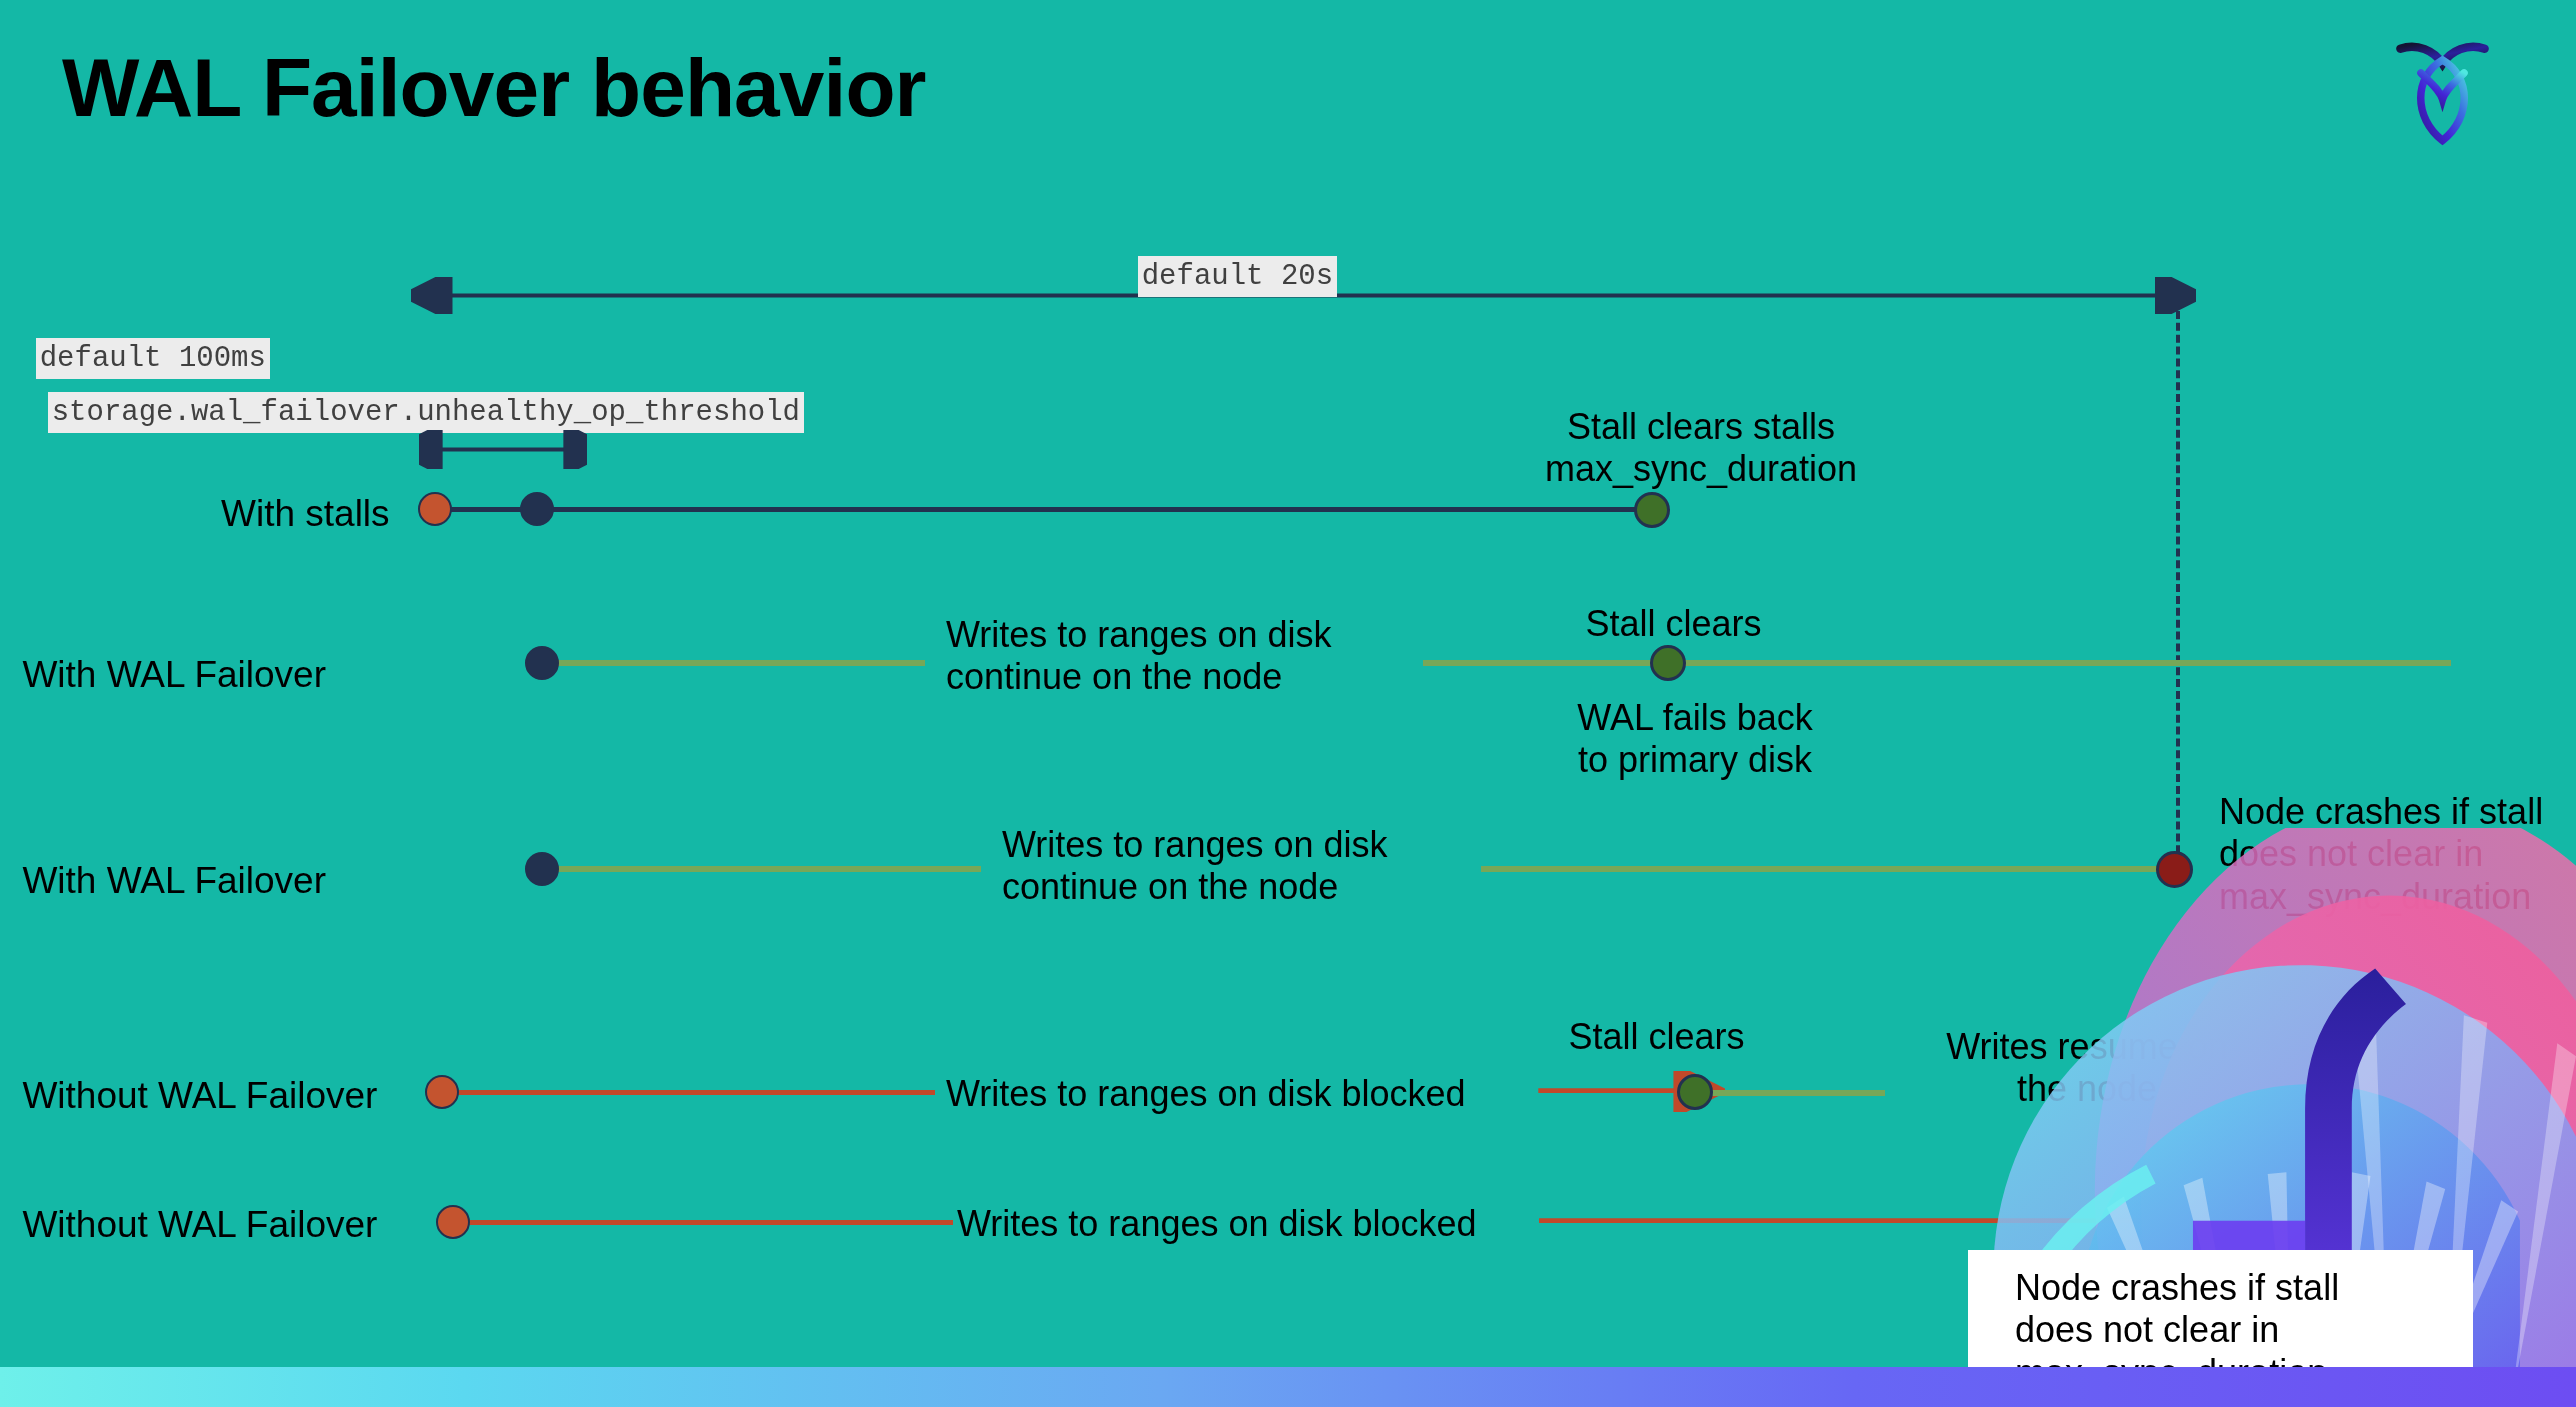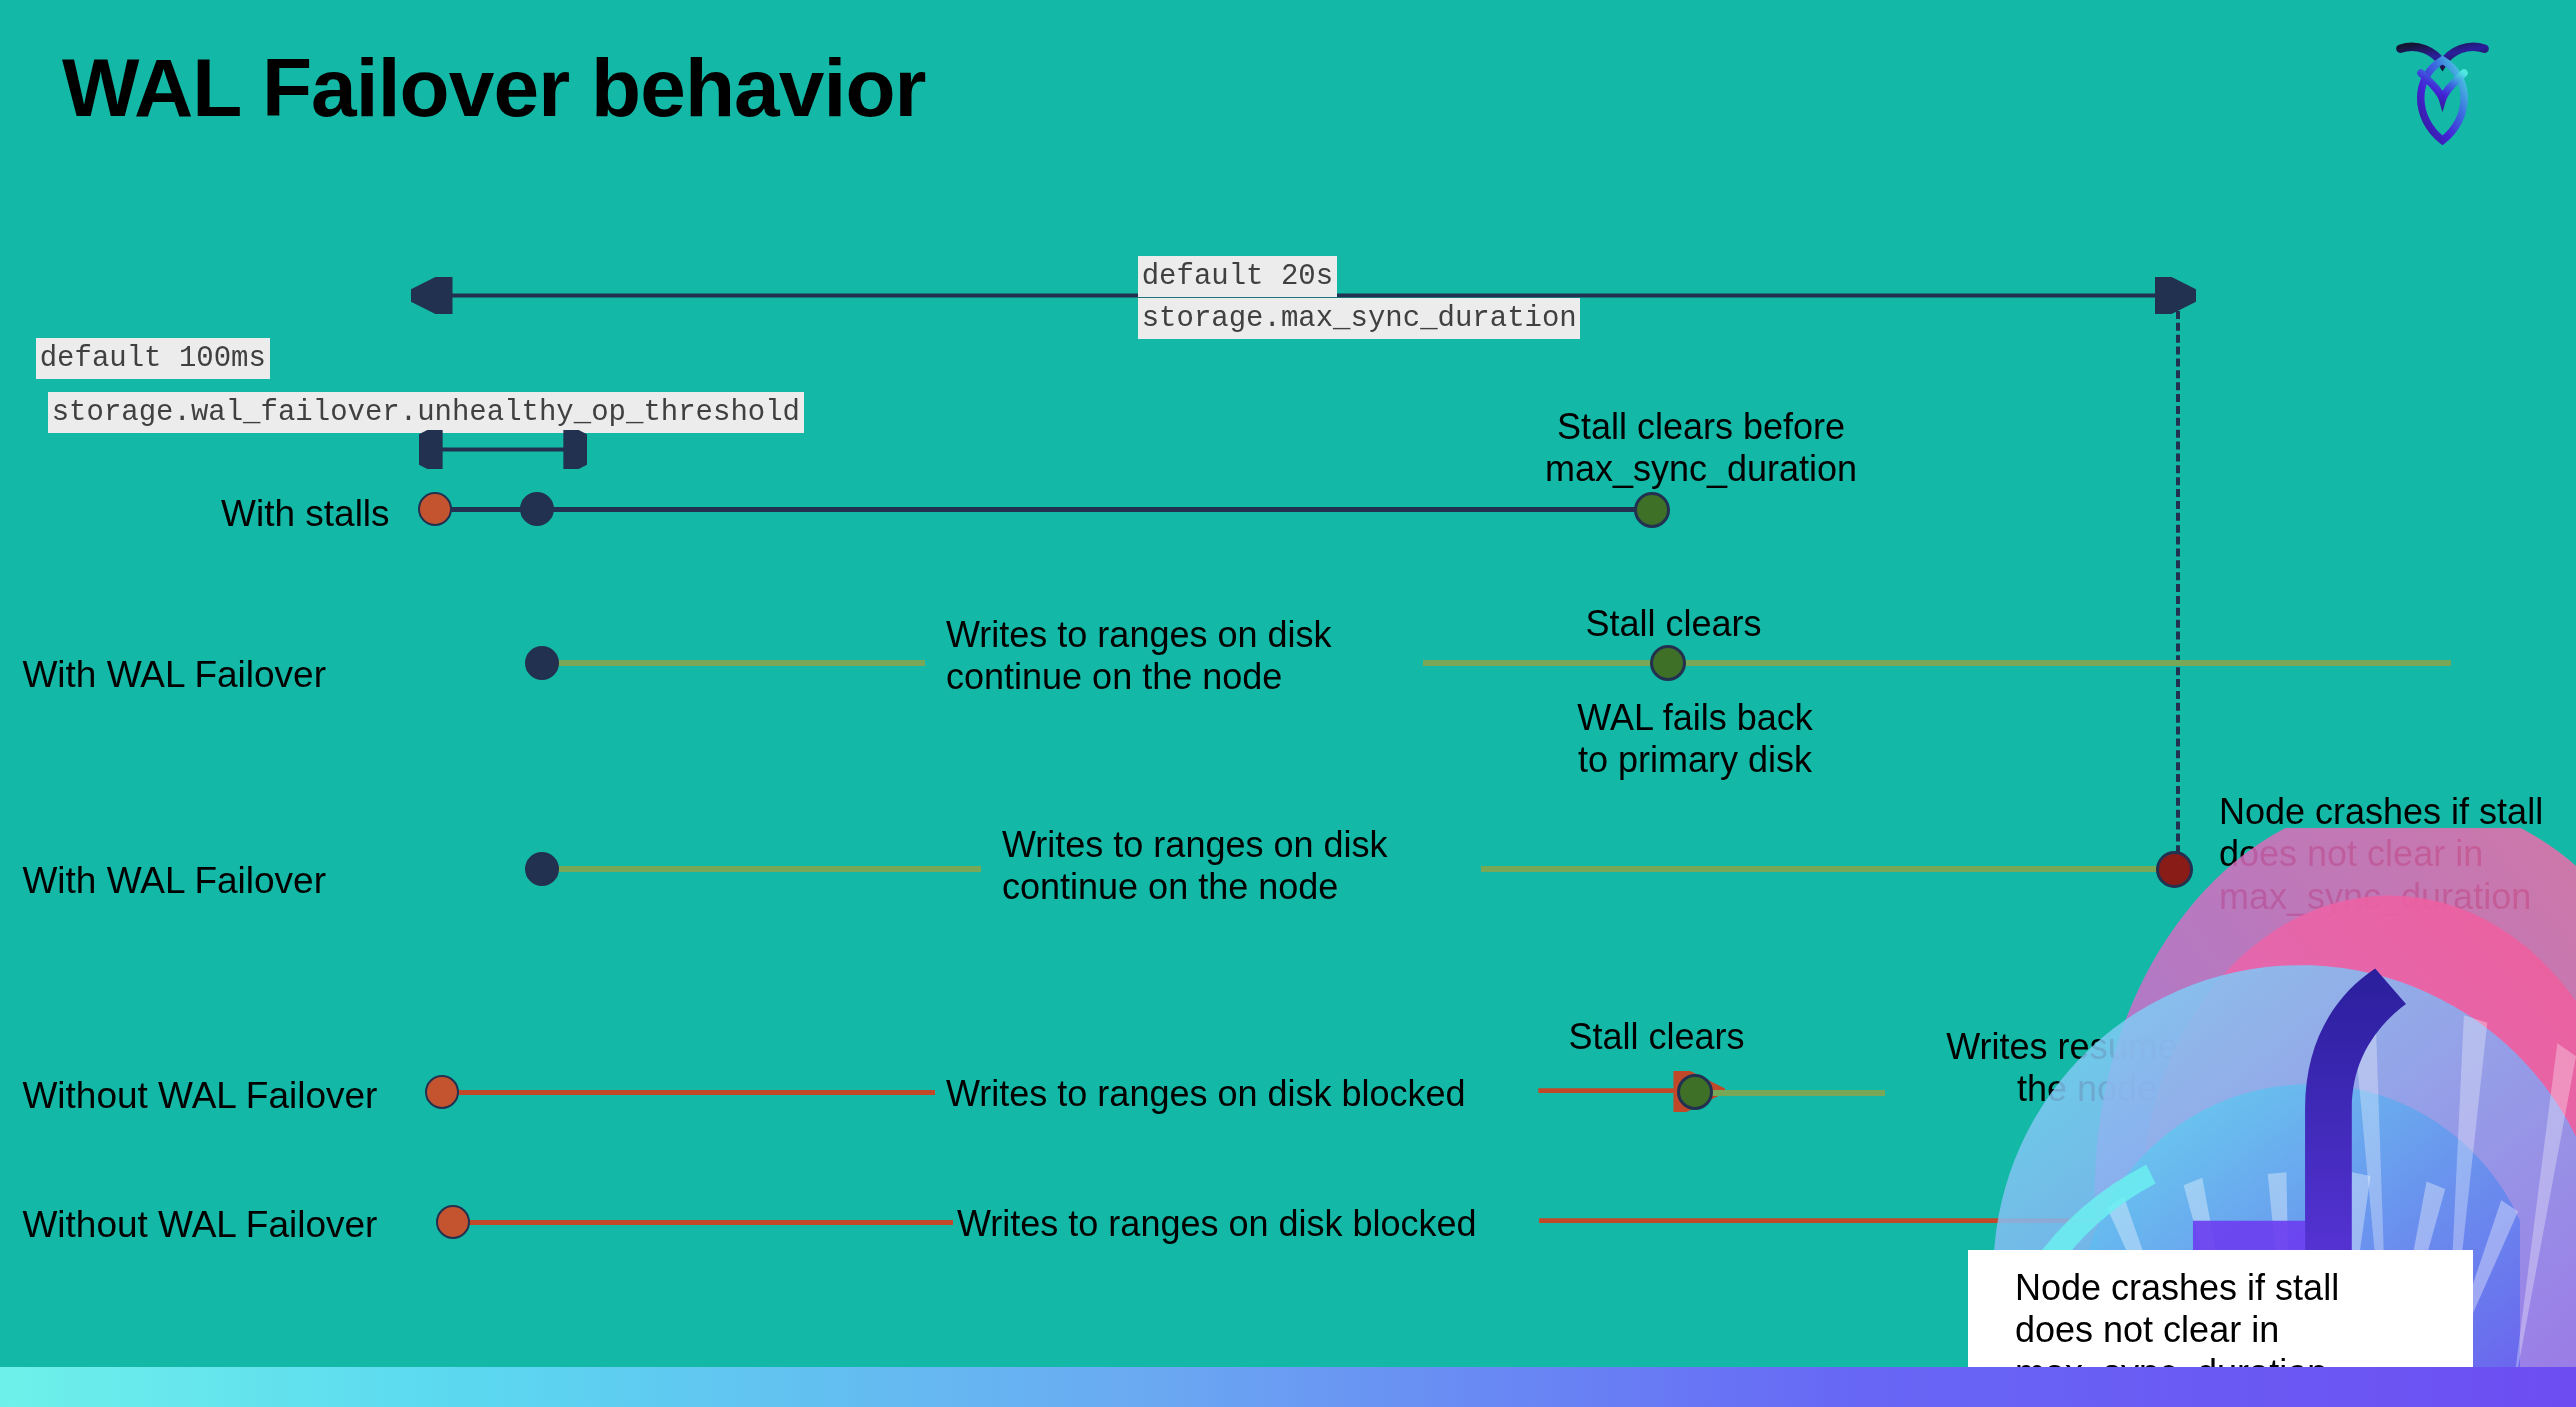--- a/index.html
+++ b/index.html
@@ -83,39 +83,38 @@
         <path d="M13,0 L13,13 L0,6.5 Z" fill="#22314f"></path>
       </marker>
       <marker id="nR" markerWidth="13" markerHeight="13" refX="2" refY="6.5" orient="auto">
         <path d="M0,0 L0,13 L13,6.5 Z" fill="#22314f"></path>
       </marker>
     </defs>
     <line x1="26" y1="20" x2="1884" y2="20" stroke="#22314f" stroke-width="4.5" marker-start="url(#nL)" marker-end="url(#nR)"></line>
   </svg>
 
   <div class="code" style="left:1138px;top:256px;">default 20s</div>
-  <div class="code" style="left:1138px;top:298px;">storage.max_sync_duration</div>
 
   <div class="dashed" style="left:2176px;top:299px;height:578px;"></div>
 
   <div class="code" style="left:36px;top:338px;">default 100ms</div>
   <div class="code" style="left:48px;top:392px;">storage.wal_failover.unhealthy_op_threshold</div>
 
   <svg style="position:absolute;left:419px;top:430px;" width="168" height="39" viewBox="0 0 180 42">
     <line x1="16" y1="21" x2="164" y2="21" stroke="#22314f" stroke-width="4.5" marker-start="url(#nL)" marker-end="url(#nR)"></line>
   </svg>
 
   <div class="rowlabel" style="left:221px;top:493px;">With stalls</div>
 
   <div class="hline" style="left:436px;top:507px;width:1232px;height:4.7px;background:#22314f;"></div>
   <div class="dot" style="left:418px;top:492px;width:34px;height:34px;background:#c4542f;border:2.8px solid #22314f;"></div>
   <div class="dot" style="left:520px;top:492px;width:34px;height:34px;background:#22314f;border:2.8px solid #22314f;"></div>
   <div class="dot" style="left:1634px;top:492px;width:36px;height:36px;background:#3f7028;border:3.7px solid #22314f;"></div>
 
-  <div class="txt" style="left:1533px;top:406px;text-align:center;width:336px;">Stall clears before
+  <div class="txt" style="left:1533px;top:406px;text-align:center;width:336px;">Stall clears stalls
 max_sync_duration</div>
 
   <div class="rowlabel" style="left:22.4px;top:654px;">With WAL Failover</div>
 
   <div class="hline" style="left:542px;top:660px;width:383px;height:5.6px;background:#78a757;"></div>
   <div class="hline" style="left:1423px;top:660px;width:1028px;height:5.6px;background:#78a757;"></div>
   <div class="dot" style="left:525px;top:646px;width:34px;height:34px;background:#22314f;border:2.8px solid #22314f;"></div>
   <div class="dot" style="left:1650px;top:645px;width:36px;height:36px;background:#3f7028;border:3.7px solid #22314f;"></div>
 
   <div class="txt" style="left:946px;top:614px;width:439px;">Writes to ranges on disk

